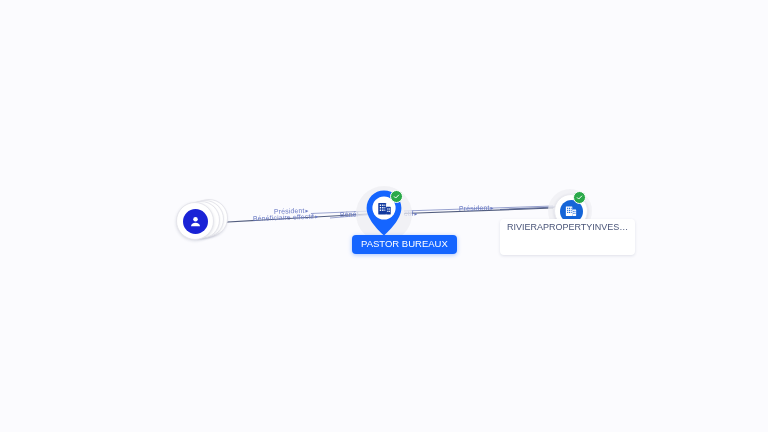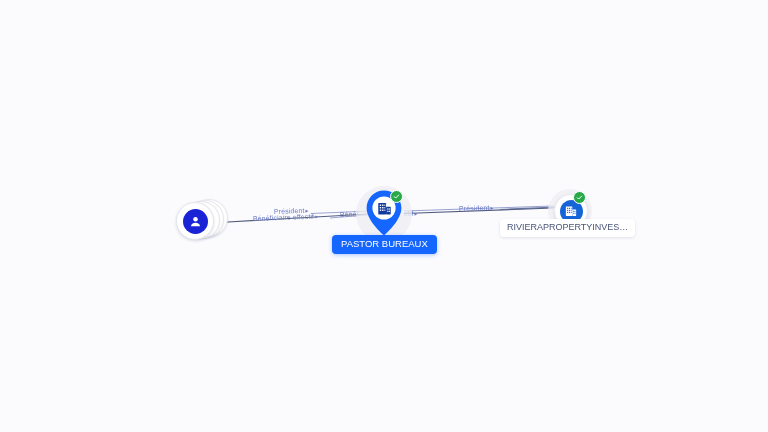--- a/index.html
+++ b/index.html
@@ -168,32 +168,33 @@
     justify-content: center;
     box-sizing: content-box;
   }
 
   
   .node-label {
     position: absolute;
     font-size: 9px;
     line-height: 1;
     white-space: nowrap;
-    padding: 4px 7px 5px 7px;
+    padding: 4px 7px 23px 7px;
     border-radius: 4px;
   }
   .node-label.plain {
     background: #ffffff;
     color: #4a5578;
     box-shadow: 0 1px 3px rgba(40,50,90,.13);
   }
   .node-label.selected {
     background: #1565ff;
     color: #ffffff;
     box-shadow: 0 1px 4px rgba(21,101,255,.35);
+    margin-left: 20px;
   }
 
   #label-person   { left: 155px; top: 236px; }
   #label-pin      { left: 332px; top: 235px; font-size: 9.5px; padding: 4px 9px 5px 9px; }
   #label-company  { left: 500px; top: 219px; }
 </style>
 </head>
 <body>
 
 <div id="graph-canvas">

